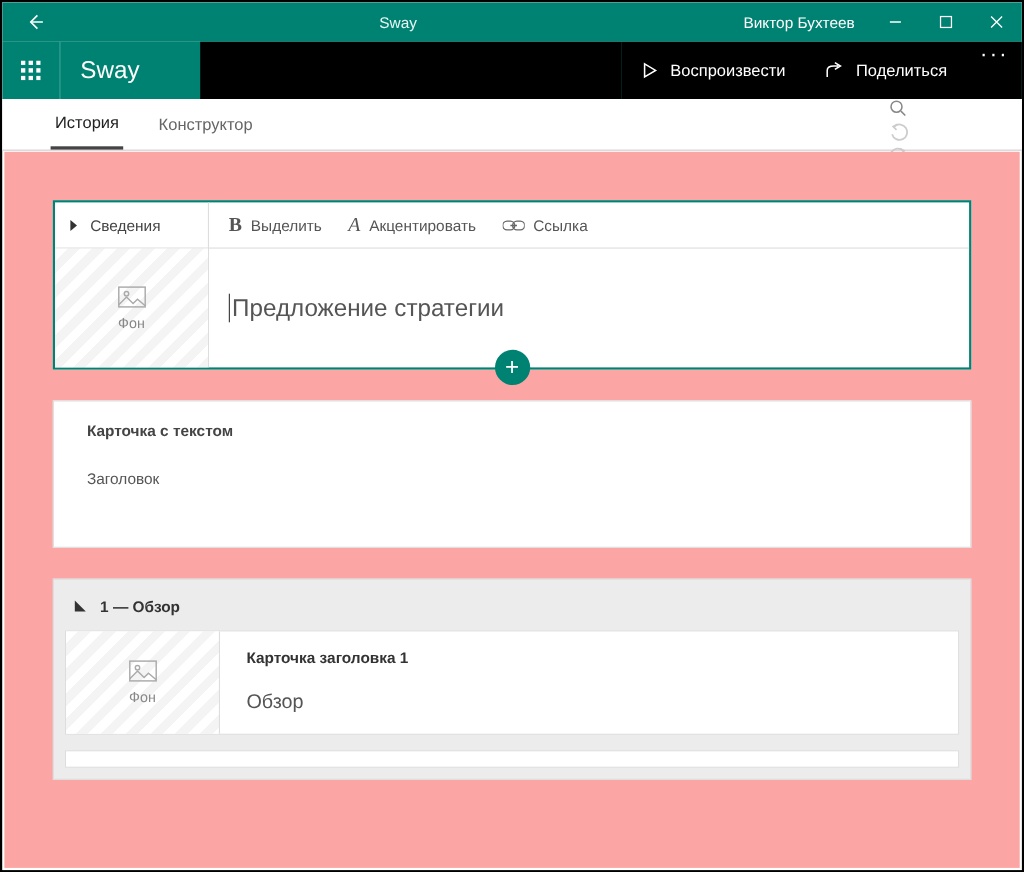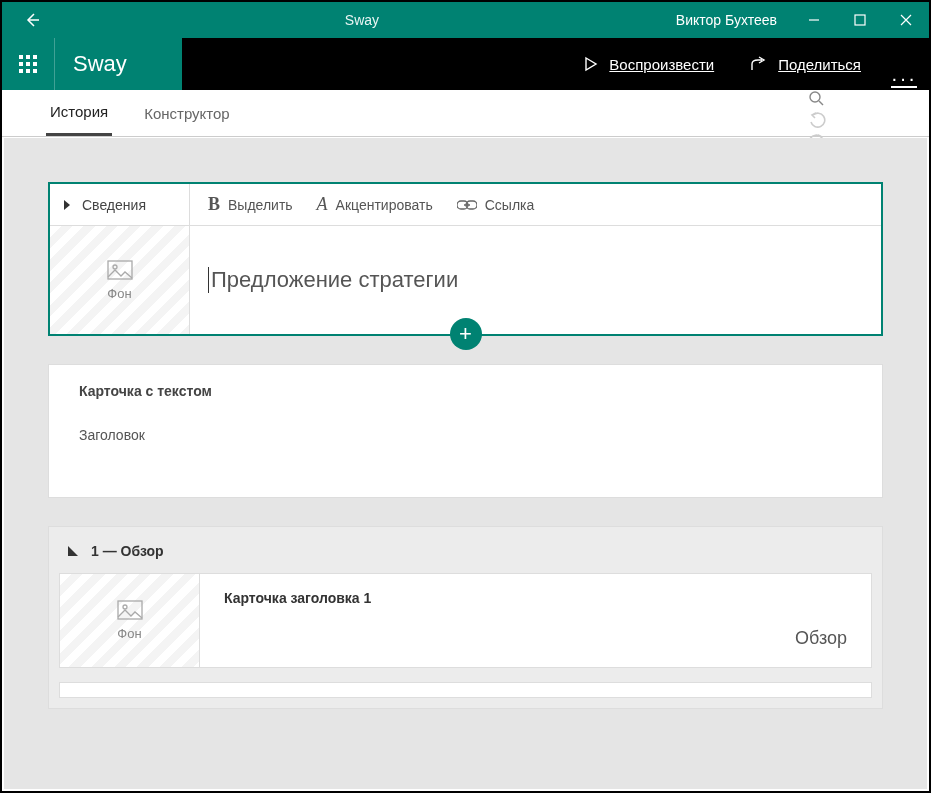--- a/index.html
+++ b/index.html
@@ -10,35 +10,35 @@
   .tb-back { width: 60px; display: flex; align-items: center; justify-content: center; font-size: 18px; cursor: pointer; }
   .tb-title { flex: 1; text-align: center; font-size: 14px; color: #e8f5f3; }
   .tb-user { padding: 0 14px; font-size: 14px; }
   .tb-btn { width: 46px; height: 36px; display: flex; align-items: center; justify-content: center; cursor: pointer; }
 
   
   .appbar { height: 52px; display: flex; align-items: stretch; background: #008272; color: #fff; }
   .app-waffle { width: 52px; display: flex; align-items: center; justify-content: center; cursor: pointer; }
   .app-name { width: 128px; display: flex; align-items: center; padding-left: 18px; font-size: 22px; border-left: 1px solid rgba(255,255,255,.25); }
   .app-blackgap { flex: 1; background: #000; }
-  .app-actions { display: flex; align-items: flex-end; background: #000; text-decoration: underline; }
+  .app-actions { display: flex; align-items: flex-start; background: #000; }
   .app-action { display: flex; align-items: center; gap: 10px; padding: 0 18px; height: 100%; font-size: 15px; cursor: pointer; }
   .app-more { width: 50px; display: flex; align-items: center; justify-content: center; font-size: 20px; letter-spacing: 2px; cursor: pointer; }
 
   
   .tabsbar { height: 47px; border-bottom: 1px solid #ccc; display: flex; align-items: stretch; padding: 0 0 0 44px; background: #fff; }
   .tab { display: flex; align-items: center; padding: 0 4px; margin-right: 28px; color: #666; font-size: 15px; cursor: pointer; }
   .tab.active { color: #222; border-bottom: 3px solid #444; font-weight: 400; }
   .tabs-right { margin-left: auto; display: flex; align-items: flex-start; padding-right: 10px; gap: 4px; flex-direction: column; }
   .ticon { width: 34px; height: 34px; display: flex; align-items: center; justify-content: center; color: #888; cursor: pointer; }
   .insert-btn { display: flex; align-items: center; gap: 8px; padding: 4px 10px; color: #555; cursor: pointer; border-radius: 2px; }
   .insert-highlight { border: 3px solid #c0392b; border-radius: 6px; padding: 2px 4px; }
 
   
-  .canvas-wrap { position: absolute; top: 136px; bottom: 2px; left: 2px; right: 2px; overflow: hidden; background: #e5e5e5; }
+  .canvas-wrap { position: absolute; top: 136px; bottom: 2px; left: 2px; right: 2px; overflow: hidden; background: #fca5a5; }
   .canvas { position: absolute; inset: 0; overflow-y: scroll; padding: 44px 44px 20px 44px; }
   .canvas::-webkit-scrollbar { width: 18px; }
   .canvas::-webkit-scrollbar-track { background: #f0f0f0; }
   .canvas::-webkit-scrollbar-thumb { background: #c8c8c8; }
 
   
   .titlecard { border: 2px solid #008272; background: #fff; position: relative; }
   .tc-top { display: flex; }
   .tc-left { width: 140px; border-right: 1px solid #ddd; }
   .tc-svedenia { height: 42px; border-bottom: 1px solid #ddd; display: flex; align-items: center; gap: 10px; padding-left: 12px; font-size: 14px; color: #444; cursor: pointer; }
@@ -59,21 +59,21 @@
 
   
   .section { margin-top: 28px; border: 1px solid #ddd; background: #ececec; padding: 10px; }
   .section-head { display: flex; align-items: center; gap: 12px; padding: 6px 8px 14px 8px; font-size: 14px; color: #333; font-weight: 600; }
   .section-card { background: #fff; border: 1px solid #ddd; display: flex; }
   .sc-left { width: 140px; border-right: 1px solid #ddd;
              background: repeating-linear-gradient(135deg, #fff 0 8px, #f4f4f4 8px 16px);
              display: flex; flex-direction: column; align-items: center; justify-content: center; gap: 6px; color: #888; font-size: 13px; padding: 26px 0; cursor: pointer; }
   .sc-right { flex: 1; padding: 16px 24px; }
   .sc-label { font-size: 14px; font-weight: 600; color: #333; margin-bottom: 22px; }
-  .sc-title { font-size: 18px; color: #555; text-align: right; }
+  .sc-title { font-size: 18px; color: #555; }
 
   .bottomstub { margin-top: 14px; height: 16px; background: #fff; border: 1px solid #ddd; }
 
   svg { display: block; }
 </style>
 </head>
 <body>
 
 <div class="titlebar">
   <div class="tb-back">

